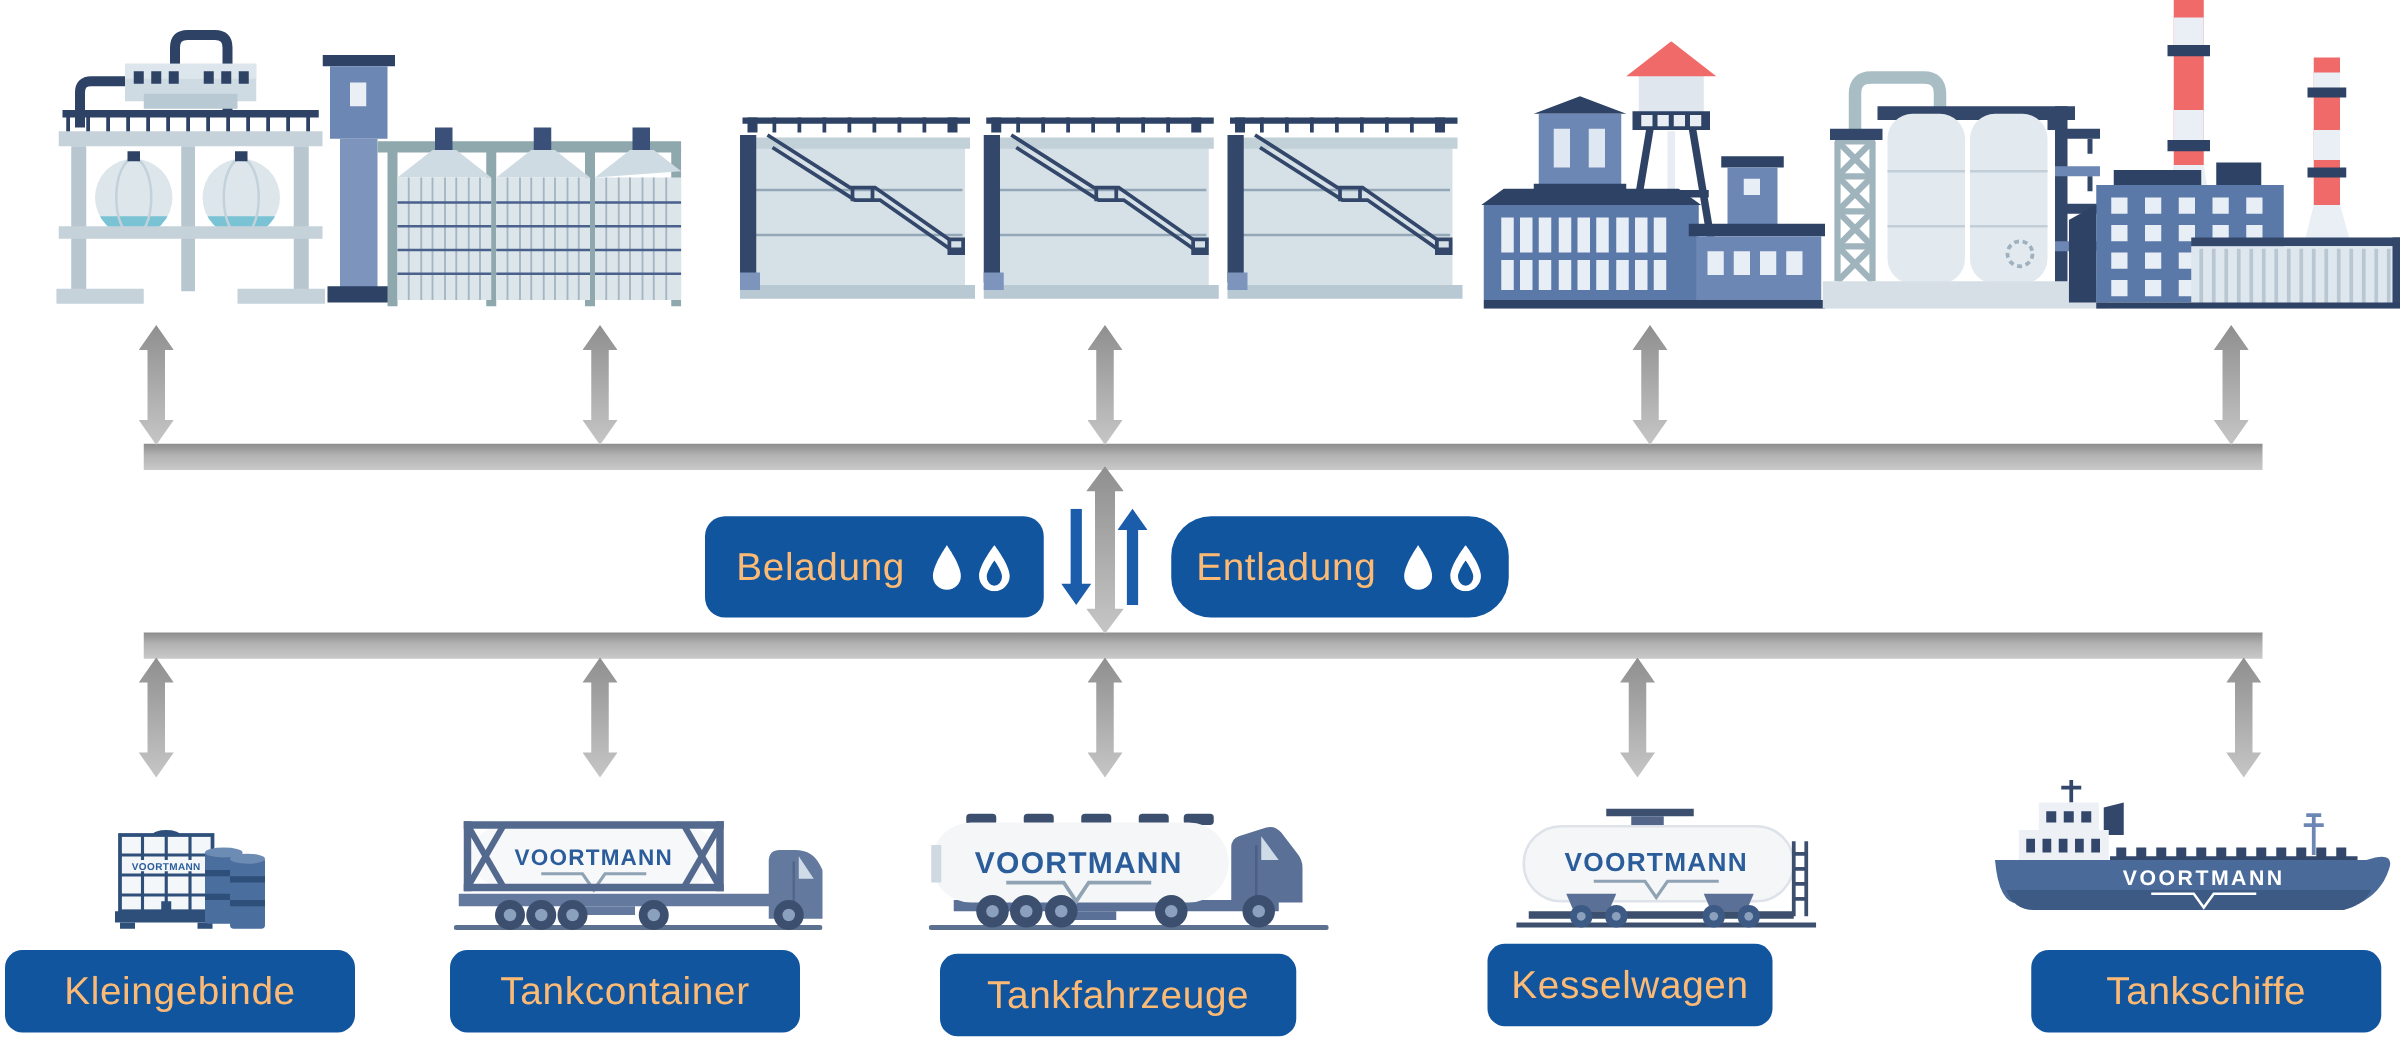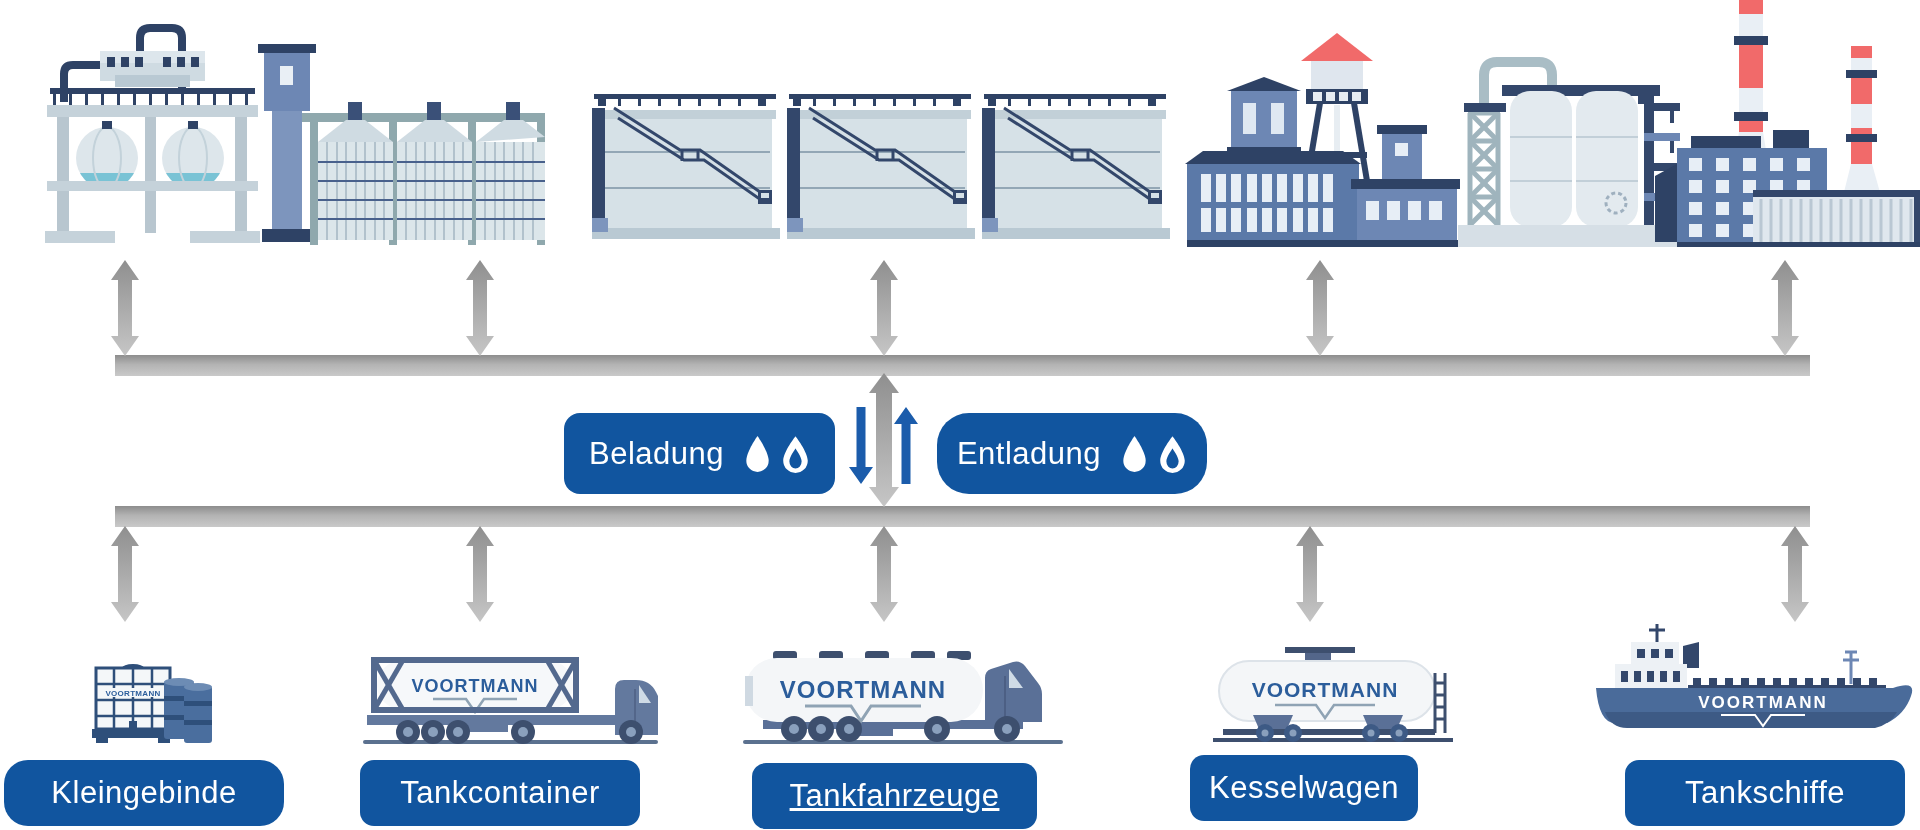--- a/index.html
+++ b/index.html
@@ -1,20 +1,20 @@
 <!DOCTYPE html>
 <html><head>
 <meta charset="utf-8">
 <style>
   html,body{margin:0;padding:0;background:#ffffff;}
   #stage{position:relative;width:1920px;height:830px;background:#ffffff;overflow:hidden;
          font-family:"Liberation Sans",sans-serif;}
   .abs{position:absolute;}
   .bar{position:absolute;height:21px;background:linear-gradient(180deg,#8d8d8d 0%,#b3b3b3 45%,#c9c9c9 100%);}
-  .pill{position:absolute;background:#11559f;border-radius:14px;color:#ffffff;
+  .pill{position:absolute;background:#11559f;border-radius:14px;color:#fdba74;
         display:flex;align-items:center;justify-content:center;font-size:31px;letter-spacing:0.5px;}
   .pill .txt{white-space:nowrap;}
   .pill .icons{display:flex;align-items:center;gap:10px;margin-left:20px;}
   svg text{font-family:"Liberation Sans",sans-serif;}
 </style>
 </head>
 <body>
 
 <div id="stage">
 
@@ -704,27 +704,27 @@
         <rect x="260" y="56" width="8" height="8"></rect>
         <rect x="276" y="56" width="8" height="8"></rect>
       <rect x="95" y="63" width="198" height="3"></rect>
     </g>
     <path d="M3 66 H300 Q324 58 318 74 Q312 92 294 101 H22 Q6 101 3 66 Z" fill="#4a6b9a"></path>
     <path d="M12 90 H304 Q298 102 282 106 H34 Q18 106 12 90 Z" fill="#3d5a85"></path>
     <text x="170" y="86" text-anchor="middle" font-size="17" font-weight="bold" fill="#ffffff" letter-spacing="2">VOORTMANN</text>
     <polyline points="128,93 162,93 170,104 178,93 212,93" fill="none" stroke="#ffffff" stroke-width="2"></polyline>
   </svg>
 
-  <div class="pill" style="left:4px;top:760px;width:280px;height:66px;border-radius:24px;">
+  <div class="pill" style="left:4px;top:760px;width:280px;height:66px;">
     <span class="txt">Kleingebinde</span>
   </div>
   <div class="pill" style="left:360px;top:760px;width:280px;height:66px;">
     <span class="txt">Tankcontainer</span>
   </div>
-  <div class="pill" style="left:752px;top:763px;width:285px;height:66px;text-decoration:underline;">
+  <div class="pill" style="left:752px;top:763px;width:285px;height:66px;">
     <span class="txt">Tankfahrzeuge</span>
   </div>
   <div class="pill" style="left:1190px;top:755px;width:228px;height:66px;">
     <span class="txt">Kesselwagen</span>
   </div>
   <div class="pill" style="left:1625px;top:760px;width:280px;height:66px;">
     <span class="txt">Tankschiffe</span>
   </div>
 
 </div>

